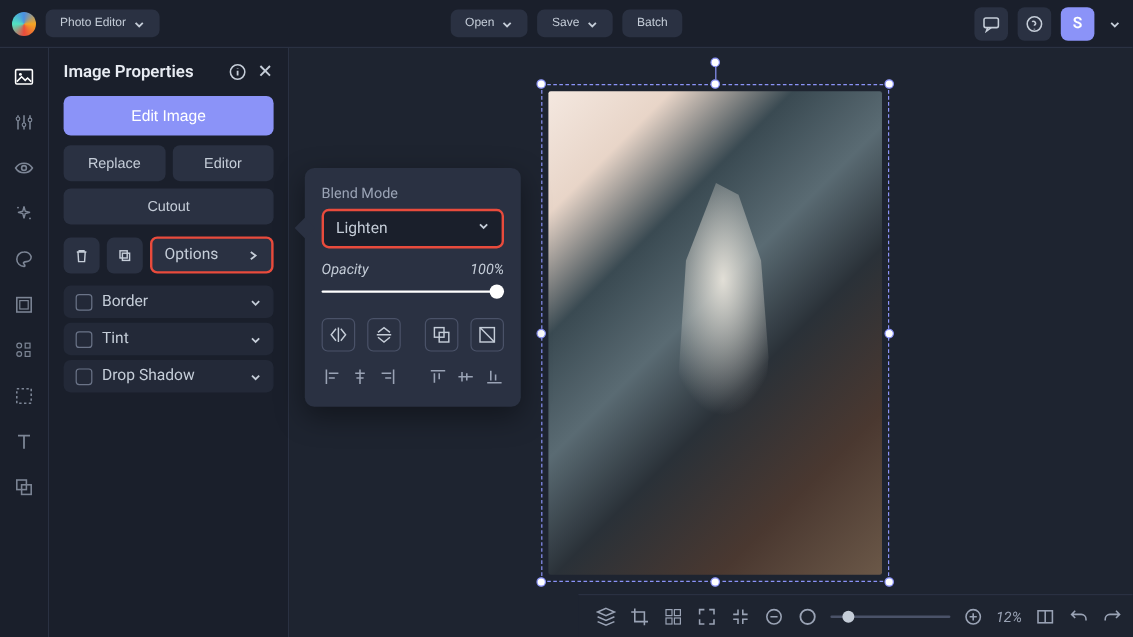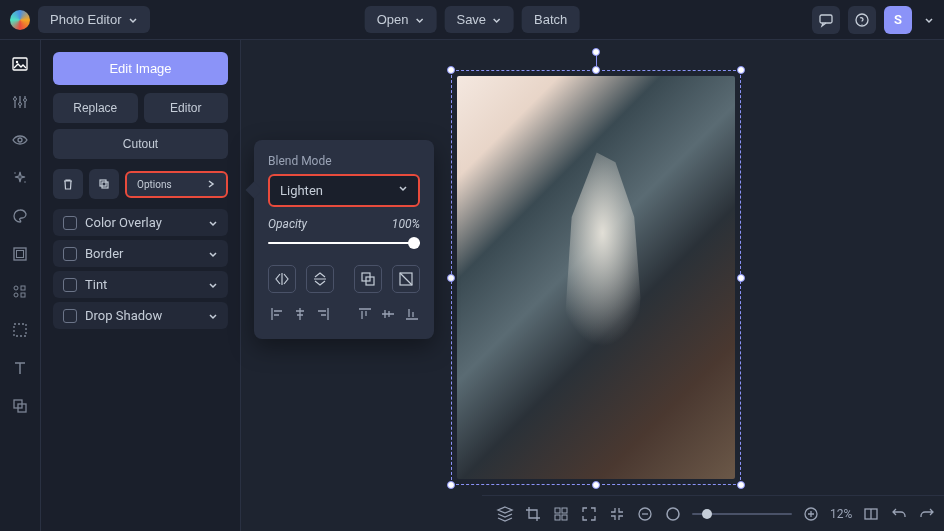--- a/index.html
+++ b/index.html
@@ -1,19 +1,19 @@
 <!DOCTYPE html>
 <html><head>
 <meta charset="utf-8">
 <style>
 * { box-sizing: border-box; margin: 0; padding: 0; }
 body { font-family: -apple-system, BlinkMacSystemFont, "Segoe UI", Roboto, sans-serif; background: #1e2430; color: #c5cdd8; font-size: 13px; width: 944px; height: 531px; overflow: hidden; position: relative; }
 .topbar { height: 40px; background: #1a1f2b; display: flex; align-items: center; padding: 0 10px; gap: 8px; border-bottom: 1px solid #2a3142; }
 .logo { width: 20px; height: 20px; border-radius: 50%; background: conic-gradient(#4a90e2, #f5a623, #e94b3c, #50e3c2, #4a90e2); }
-.dropdown-btn { background: #2a3142; border: none; color: #c5cdd8; padding: 6px 12px; border-radius: 6px; display: inline-flex; align-items: center; gap: 6px; cursor: pointer; font-size: 13px; }
+.dropdown-btn { background: #2a3142; border: none; color: #c5cdd8; padding: 6px 12px; border-radius: 6px; display: inline-flex; align-items: center; gap: 6px; cursor: pointer; font-size: 10px; }
 .topbar-center { display: flex; gap: 8px; margin: 0 auto; position: absolute; left: 50%; transform: translateX(-50%); align-items: flex-end; }
 .topbar-right { margin-left: auto; display: flex; align-items: center; gap: 8px; }
 .icon-btn { width: 28px; height: 28px; background: #2a3142; border-radius: 6px; display: flex; align-items: center; justify-content: center; cursor: pointer; color: #c5cdd8; }
 .avatar { width: 28px; height: 28px; background: #8b93f8; border-radius: 6px; display: flex; align-items: center; justify-content: center; color: #fff; font-weight: 600; }
 .caret { margin-left: 4px; }
 
 .main { display: flex; height: 491px; }
 .rail { width: 41px; background: #1a1f2b; border-right: 1px solid #2a3142; display: flex; flex-direction: column; align-items: center; padding-top: 12px; gap: 14px; }
 .rail-item { width: 24px; height: 24px; display: flex; align-items: center; justify-content: center; color: #7c8595; cursor: pointer; }
 .rail-item.active { color: #fff; }
@@ -22,21 +22,21 @@
 .sidebar-head { display: flex; align-items: center; justify-content: space-between; margin-bottom: 12px; }
 .sidebar-title { font-size: 14px; font-weight: 600; color: #e8ecf3; }
 .sidebar-icons { display: flex; gap: 8px; }
 .sidebar-icons span { cursor: pointer; color: #c5cdd8; display: inline-flex; }
 
 .btn-primary { width: 100%; background: #8b93f8; color: #fff; border: none; padding: 9px; border-radius: 6px; font-weight: 500; cursor: pointer; margin-bottom: 8px; font-size: 13px; }
 .btn-row { display: flex; gap: 6px; margin-bottom: 6px; }
 .btn-secondary { flex: 1; background: #2a3142; color: #c5cdd8; border: none; padding: 8px; border-radius: 6px; cursor: pointer; font-size: 12px; }
 .tool-row { display: flex; gap: 6px; align-items: center; margin-top: 10px; margin-bottom: 10px; }
 .tool-sq { width: 30px; height: 30px; background: #2a3142; border-radius: 6px; display: flex; align-items: center; justify-content: center; cursor: pointer; }
-.options-btn { flex: 1; background: #2a3142; border: 2px solid #e94b3c; border-radius: 6px; padding: 6px 10px; display: flex; align-items: center; justify-content: space-between; cursor: pointer; font-size: 10px; color: #c5cdd8; }
+.options-btn { flex: 1; background: #2a3142; border: 2px solid #e94b3c; border-radius: 6px; padding: 6px 10px; display: flex; align-items: center; justify-content: space-between; cursor: pointer; font-size: 13px; color: #c5cdd8; }
 
 .prop-item { display: flex; align-items: center; justify-content: space-between; background: #232938; border-radius: 6px; padding: 6px 10px; margin-bottom: 4px; cursor: pointer; }
 .prop-left { display: flex; align-items: center; gap: 8px; }
 .checkbox { width: 14px; height: 14px; border: 1.5px solid #6b7488; border-radius: 3px; }
 
 .canvas-area { flex: 1; background: #1e2430; position: relative; }
 .canvas-wrap { position: absolute; left: 210px; top: 30px; width: 290px; height: 415px; }
 .sel-box { position: absolute; inset: 0; border: 1px dashed #8b93f8; }
 .handle { position: absolute; width: 8px; height: 8px; background: #fff; border: 1px solid #8b93f8; border-radius: 50%; }
 .h-tl { top: -4px; left: -4px; } .h-tr { top: -4px; right: -4px; }
@@ -57,21 +57,21 @@
 .slider-track { position: absolute; top: 7px; left: 0; right: 0; height: 2px; background: #fff; border-radius: 1px; }
 .slider-thumb { position: absolute; right: 0; top: 2px; width: 12px; height: 12px; background: #fff; border-radius: 50%; }
 .pop-icons { display: flex; gap: 10px; margin-bottom: 10px; }
 .pop-icon { width: 28px; height: 28px; border: 1px solid #4a5268; border-radius: 5px; display: flex; align-items: center; justify-content: center; cursor: pointer; color: #c5cdd8; }
 .pop-icons2 { display: flex; gap: 6px; }
 .pop-icon2 { width: 22px; height: 22px; display: flex; align-items: center; justify-content: center; cursor: pointer; color: #9aa3b5; }
 .gap { width: 18px; }
 
 .bottom { position: absolute; left: 241px; right: 0; bottom: 0; height: 36px; background: #1e2430; border-top: 1px solid #2a3142; display: flex; align-items: center; padding: 0 14px; gap: 10px; }
 .bottom-left { display: flex; gap: 10px; }
-.bottom-center { margin: 0 auto; display: flex; align-items: center; gap: 10px; }
+.bottom-center { margin: 0 auto; display: flex; align-items: center; gap: 10px; font-style: italic; }
 .bottom-right { display: flex; gap: 10px; align-items: center; }
 .b-icon { color: #9aa3b5; cursor: pointer; display: inline-flex; }
 .zoom-slider { width: 100px; height: 2px; background: #4a5268; position: relative; border-radius: 1px; }
 .zoom-thumb { position: absolute; left: 10%; top: -4px; width: 10px; height: 10px; background: #c5cdd8; border-radius: 50%; }
 svg { display: block; }
 </style>
 </head>
 <body>
 
 <div class="topbar">
@@ -180,20 +180,36 @@
       </div>
     <div class="rail-item">
         <svg width="18" height="18" viewBox="0 0 18 18">
           <rect x="3" y="3" width="8" height="8" stroke="currentColor" fill="none" stroke-width="1.3"></rect>
           <rect x="7" y="7" width="8" height="8" stroke="currentColor" fill="none" stroke-width="1.3"></rect>
         </svg>
       </div>
   </div>
 
   <div class="sidebar">
+    <div class="sidebar-head">
+      <div class="sidebar-title">Image Properties</div>
+      <div class="sidebar-icons">
+        <span>
+            <svg width="16" height="16" viewBox="0 0 16 16">
+              <circle cx="8" cy="8" r="6" stroke="currentColor" fill="none" stroke-width="1.3"></circle>
+              <path d="M8 5v.5M8 7v4" stroke="currentColor" stroke-width="1.5"></path>
+            </svg>
+          </span>
+        <span>
+            <svg width="14" height="14" viewBox="0 0 14 14">
+              <path d="M3 3l8 8M11 3l-8 8" stroke="currentColor" stroke-width="1.6"></path>
+            </svg>
+          </span>
+      </div>
+    </div>
     <button class="btn-primary">Edit Image</button>
     <div class="btn-row">
       <button class="btn-secondary">Replace</button>
       <button class="btn-secondary">Editor</button>
     </div>
     <button class="btn-secondary" style="width:100%">Cutout</button>
     <div class="tool-row">
       <div class="tool-sq">
           <svg width="14" height="14" viewBox="0 0 14 14">
             <path d="M3 4h8M5 4V3h4v1M4 4l.5 8h5l.5-8" stroke="currentColor" fill="none" stroke-width="1.2"></path>
@@ -208,29 +224,20 @@
       <div class="options-btn">
         <span>Options</span>
         <svg width="10" height="10" viewBox="0 0 10 10">
             <path d="M3 2l4 3-4 3" stroke="currentColor" fill="none" stroke-width="1.5"></path>
           </svg>
       </div>
     </div>
     <div class="prop-item">
       <div class="prop-left">
           <div class="checkbox"></div>
-          <span>Color Overlay</span>
-        </div>
-      <svg width="10" height="10" viewBox="0 0 10 10">
-          <path d="M2 4l3 3 3-3" stroke="currentColor" fill="none" stroke-width="1.5"></path>
-        </svg>
-    </div>
-    <div class="prop-item">
-      <div class="prop-left">
-          <div class="checkbox"></div>
           <span>Border</span>
         </div>
       <svg width="10" height="10" viewBox="0 0 10 10">
           <path d="M2 4l3 3 3-3" stroke="currentColor" fill="none" stroke-width="1.5"></path>
         </svg>
     </div>
     <div class="prop-item">
       <div class="prop-left">
           <div class="checkbox"></div>
           <span>Tint</span>

